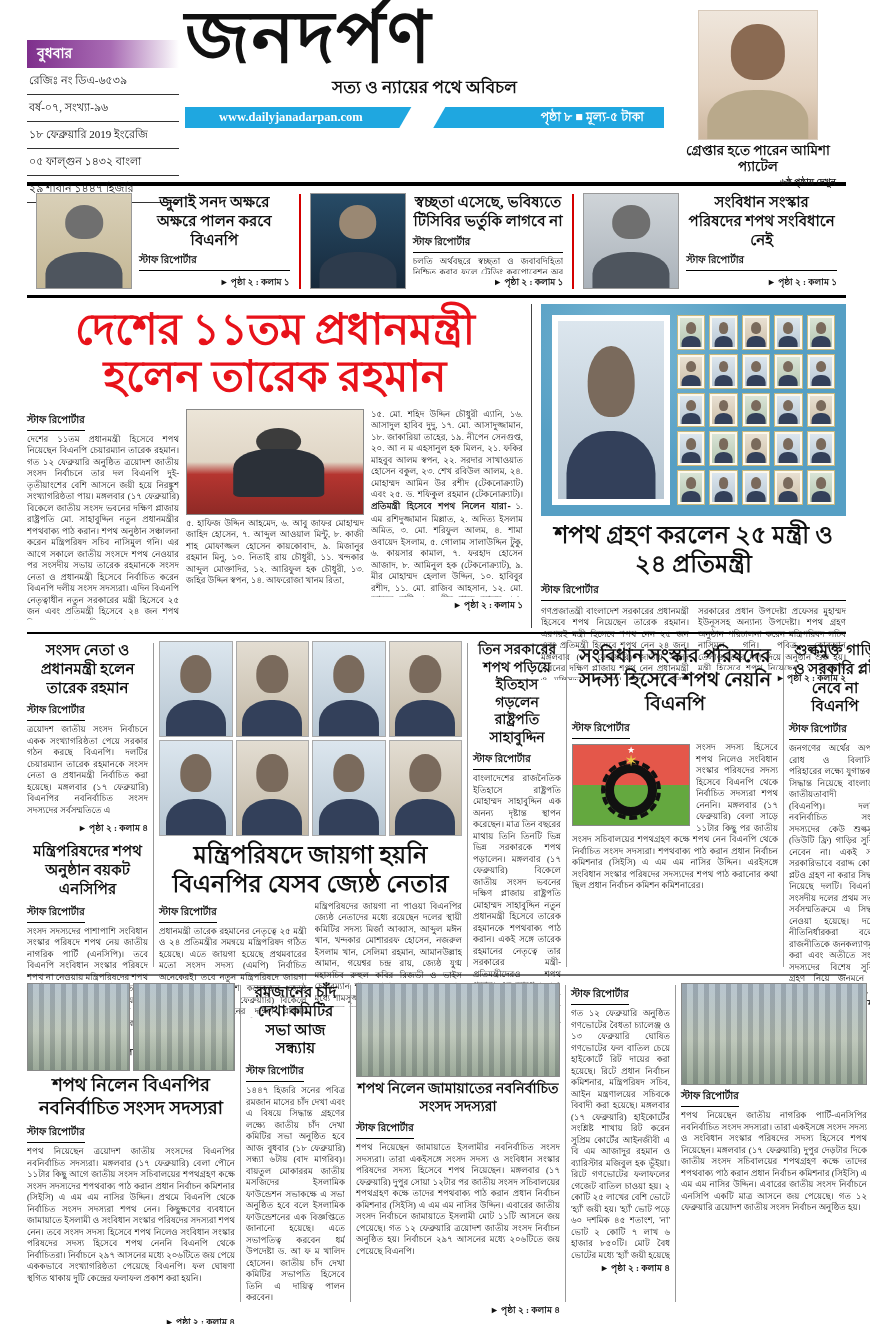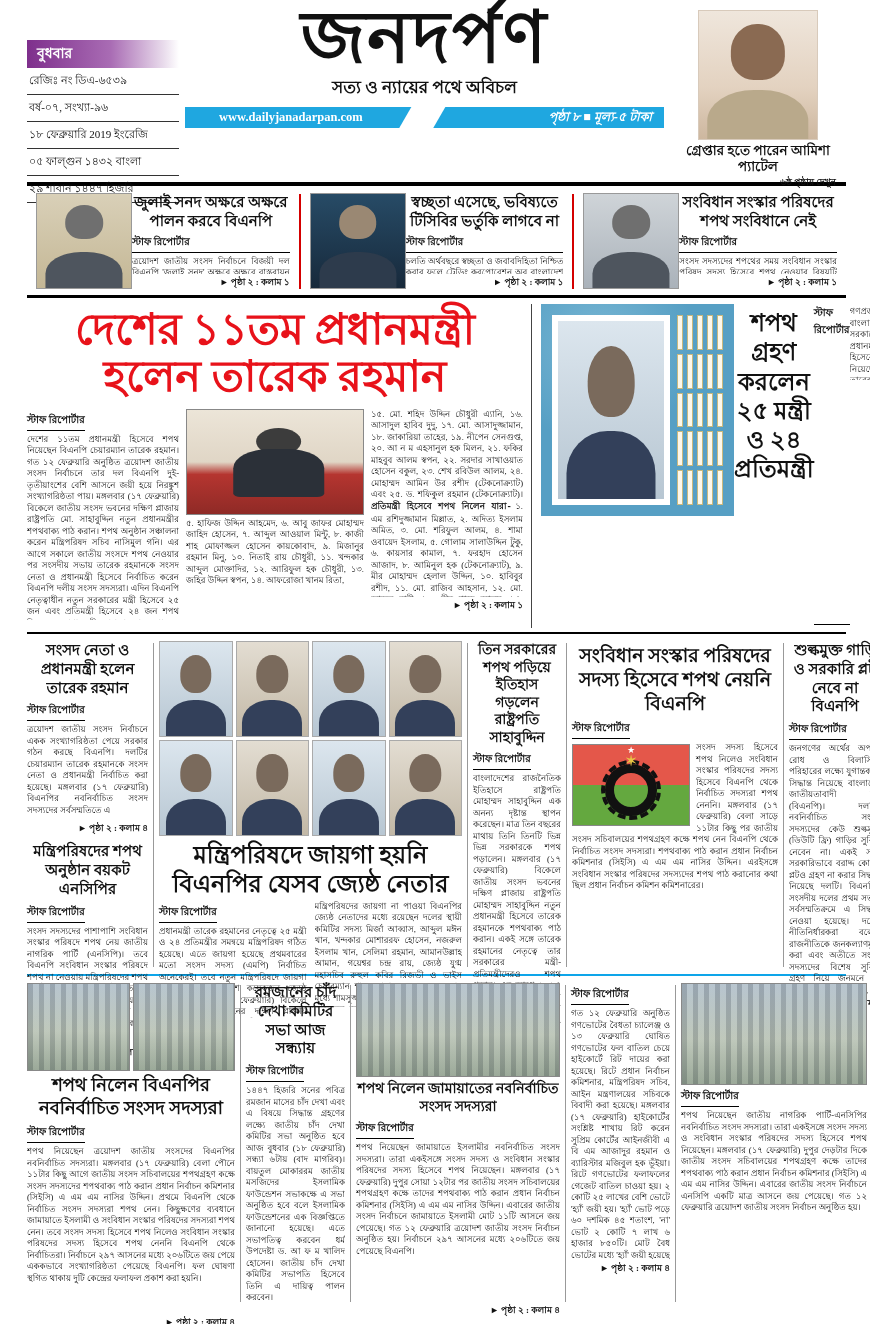--- a/index.html
+++ b/index.html
@@ -7,48 +7,48 @@
         font-family:"Liberation Serif","DejaVu Serif",serif;
         box-sizing:border-box;padding:4px 24px 6px 27px;overflow:hidden;position:relative;}
   
   .header{display:flex;align-items:flex-start;height:182px;border-bottom:4px solid #000;box-sizing:border-box;}
   .day-box{width:152px;margin-top:36px;flex:none;}
   .day-head{background:linear-gradient(90deg,#7e2f8c 0%,#a96cb4 55%,#e9dcec 90%,#fff 100%);
             color:#fff;font-weight:bold;font-size:14px;padding:2px 10px;}
   .day-row{font-size:11px;padding:4px 2px 3px;border-bottom:1px solid #333;white-space:nowrap;}
   .mast-center{flex:1;padding:0 6px;min-width:0;}
   .mast-daily{font-size:26px;font-weight:bold;text-align:left;margin:2px 0 0 70px;line-height:1;}
-  .mast-title{font-size:72px;font-weight:900;text-align:center;line-height:.95;letter-spacing:2px;
+  .mast-title{font-size:72px;font-weight:900;text-align:left;line-height:.95;letter-spacing:2px;
               font-family:"Liberation Serif","DejaVu Serif",serif;}
   .mast-tagline{font-size:17px;font-weight:bold;text-align:center;margin-top:2px;}
   .mast-bar{display:flex;align-items:center;background:#1fa7e0;color:#fff;height:21px;margin-top:5px;
             font-size:12.5px;font-weight:bold;position:relative;overflow:hidden;}
   .mast-bar .site{flex:1;padding-left:34px;}
-  .mast-bar .price{padding-right:12px;font-style:italic;}
+  .mast-bar .price{padding-right:20px;}
   .bar-notch{position:absolute;left:46%;top:-4px;width:34px;height:30px;background:#fff;transform:skewX(-30deg);}
   .promo{width:176px;flex:none;text-align:center;padding-top:4px;}
   .promo-photo{width:118px;height:128px;margin:2px auto 3px;position:relative;overflow:hidden;
                background:linear-gradient(180deg,#efe6dc 0%,#e3d2c0 60%,#cdb79f 100%);border:1px solid #d8cabb;}
   .promo-photo::before{content:"";position:absolute;left:50%;top:10%;width:46%;height:44%;
                transform:translateX(-50%);background:#8a6a52;border-radius:48% 48% 42% 42%;}
   .promo-photo::after{content:"";position:absolute;left:50%;bottom:-14%;width:86%;height:52%;
                transform:translateX(-50%);background:#b9a98b;border-radius:46% 46% 0 0;}
   .promo-caption{font-size:13.5px;font-weight:bold;line-height:1.2;}
   .promo-see{font-size:9px;font-weight:bold;text-align:right;padding-right:10px;}
   
   .byline{display:inline-block;font-size:10px;font-weight:bold;border-bottom:1px solid #000;
           margin:1px 0 3px;padding-bottom:1px;}
   .body{font-size:8.6px;line-height:1.34;text-align:justify;overflow:hidden;}
   .jump{font-size:9px;font-weight:bold;text-align:right;margin-top:1px;}
   .hl-s{font-size:15px;font-weight:bold;text-align:center;line-height:1.25;margin:0 0 2px;}
   .hl-m{font-size:19px;font-weight:bold;text-align:center;line-height:1.25;margin:3px 0 2px;}
   .hl-l{font-size:24px;font-weight:bold;text-align:center;line-height:1.22;margin:5px 0 1px;}
   
   .teasers{display:flex;border-bottom:3px solid #000;padding:7px 0 5px;height:112px;box-sizing:border-box;}
-  .teaser{flex:1;display:flex;padding:0 9px;min-width:0;}
+  .teaser{flex:1;display:flex;gap:7px;padding:0 9px;min-width:0;}
   .vsep-red{width:2px;background:#d40000;flex:none;margin:1px 0;}
   .t-photo{width:94px;height:94px;flex:none;position:relative;overflow:hidden;border:1px solid #999;}
   .t-photo::before{content:"";position:absolute;left:50%;top:12%;width:40%;height:36%;
         transform:translateX(-50%);background:#6f6f6f;border-radius:50% 50% 44% 44%;}
   .t-photo::after{content:"";position:absolute;left:50%;bottom:-12%;width:82%;height:50%;
         transform:translateX(-50%);background:#4e555e;border-radius:46% 46% 0 0;}
   .ph-a{background:linear-gradient(180deg,#d9d0b8,#c4b795);}
   .ph-b{background:linear-gradient(180deg,#274b66,#17293b);}
   .ph-b::before{background:#9a8873;} .ph-b::after{background:#2d3b4c;}
   .ph-c{background:linear-gradient(180deg,#cfd4d8,#aab2ba);}
@@ -64,42 +64,42 @@
   .lead-mid{flex:1;min-width:0;}
   .lead-photo{height:104px;position:relative;overflow:hidden;border:1px solid #888;
       background:linear-gradient(180deg,#ece5d8 0%,#e0d6c6 50%,#b53530 62%,#8f2a26 100%);}
   .lead-photo::before{content:"";position:absolute;left:52%;top:18%;width:26%;height:26%;
       transform:translateX(-50%);background:#3c3c3c;border-radius:50%;}
   .lead-photo::after{content:"";position:absolute;left:52%;top:38%;width:52%;height:46%;
       transform:translateX(-50%);background:#2b3038;border-radius:40% 40% 8% 8%;}
   .lead-mid .body{height:92px;margin-top:3px;}
   .bold-inline{font-weight:bold;font-size:8.8px;font-family:Liberation Mono, monospace;}
   
-  .cabinet{flex:1;min-width:0;padding-left:9px;display:flex;flex-direction:row;}
+  .cabinet{flex:1;min-width:0;padding-left:9px;display:flex;flex-direction:column;}
   .cab-panel{height:212px;flex:none;background:
       radial-gradient(circle at 30% 20%, #79b7d4 0%, rgba(121,183,212,0) 45%),#569fc4;
       display:flex;gap:7px;padding:11px;box-sizing:border-box;}
   .cab-big{width:118px;flex:none;background:#fff;padding:6px;box-sizing:border-box;}
   .cab-big .face{width:100%;height:100%;}
   .face{position:relative;overflow:hidden;background:linear-gradient(180deg,#dce6ee,#b7c6d2);}
   .face::before{content:"";position:absolute;left:50%;top:14%;width:44%;height:40%;
       transform:translateX(-50%);background:#7a6a5c;border-radius:50% 50% 44% 44%;}
   .face::after{content:"";position:absolute;left:50%;bottom:-14%;width:84%;height:52%;
       transform:translateX(-50%);background:#33405a;border-radius:46% 46% 0 0;}
   .cab-grid{flex:1;display:grid;grid-template-columns:repeat(5,1fr);grid-auto-rows:1fr;gap:4px;}
   .cab-cell{background:#fdf8ec;border:1px solid #c9b97e;padding:2px;box-sizing:border-box;}
   .cab-cell .face{width:100%;height:100%;}
   .cab-cell:nth-child(3n) .face{background:linear-gradient(180deg,#e8e0d2,#cdbfa8);}
   .cab-cell:nth-child(3n)::before{background:#6d5d4f;}
   .cab-cell:nth-child(4n+1) .face{background:linear-gradient(180deg,#d9e4d6,#b5c6b1);}
   .cab-cols{display:flex;gap:9px;margin-top:2px;}
   .cab-col{flex:1;min-width:0;}
   .cab-col .body{height:74px;}
   
-  .mid{display:flex;border-bottom:2px solid #0ea5e9;padding:7px 0 5px;height:342px;box-sizing:border-box;}
+  .mid{display:flex;border-bottom:2px solid #737373;padding:7px 0 5px;height:342px;box-sizing:border-box;}
   .vsep-gray{width:1px;background:#999;flex:none;margin:2px 5px;}
   .mid-a{width:121px;flex:none;}
   .mid-a .body{height:96px;}
   .mid-b{width:303px;flex:none;}
   .b-grid{display:grid;grid-template-columns:repeat(4,1fr);grid-auto-rows:96px;gap:3px;}
   .b-cell{border:1px solid #aaa;padding:0;box-sizing:border-box;}
   .b-cell .face{width:100%;height:100%;}
   .b-cell:nth-child(2n) .face{background:linear-gradient(180deg,#e3ddd2,#c2b8a6);}
   .mid-b-cols{display:flex;gap:8px;}
   .mid-b-cols .body{height:104px;flex:1;}

